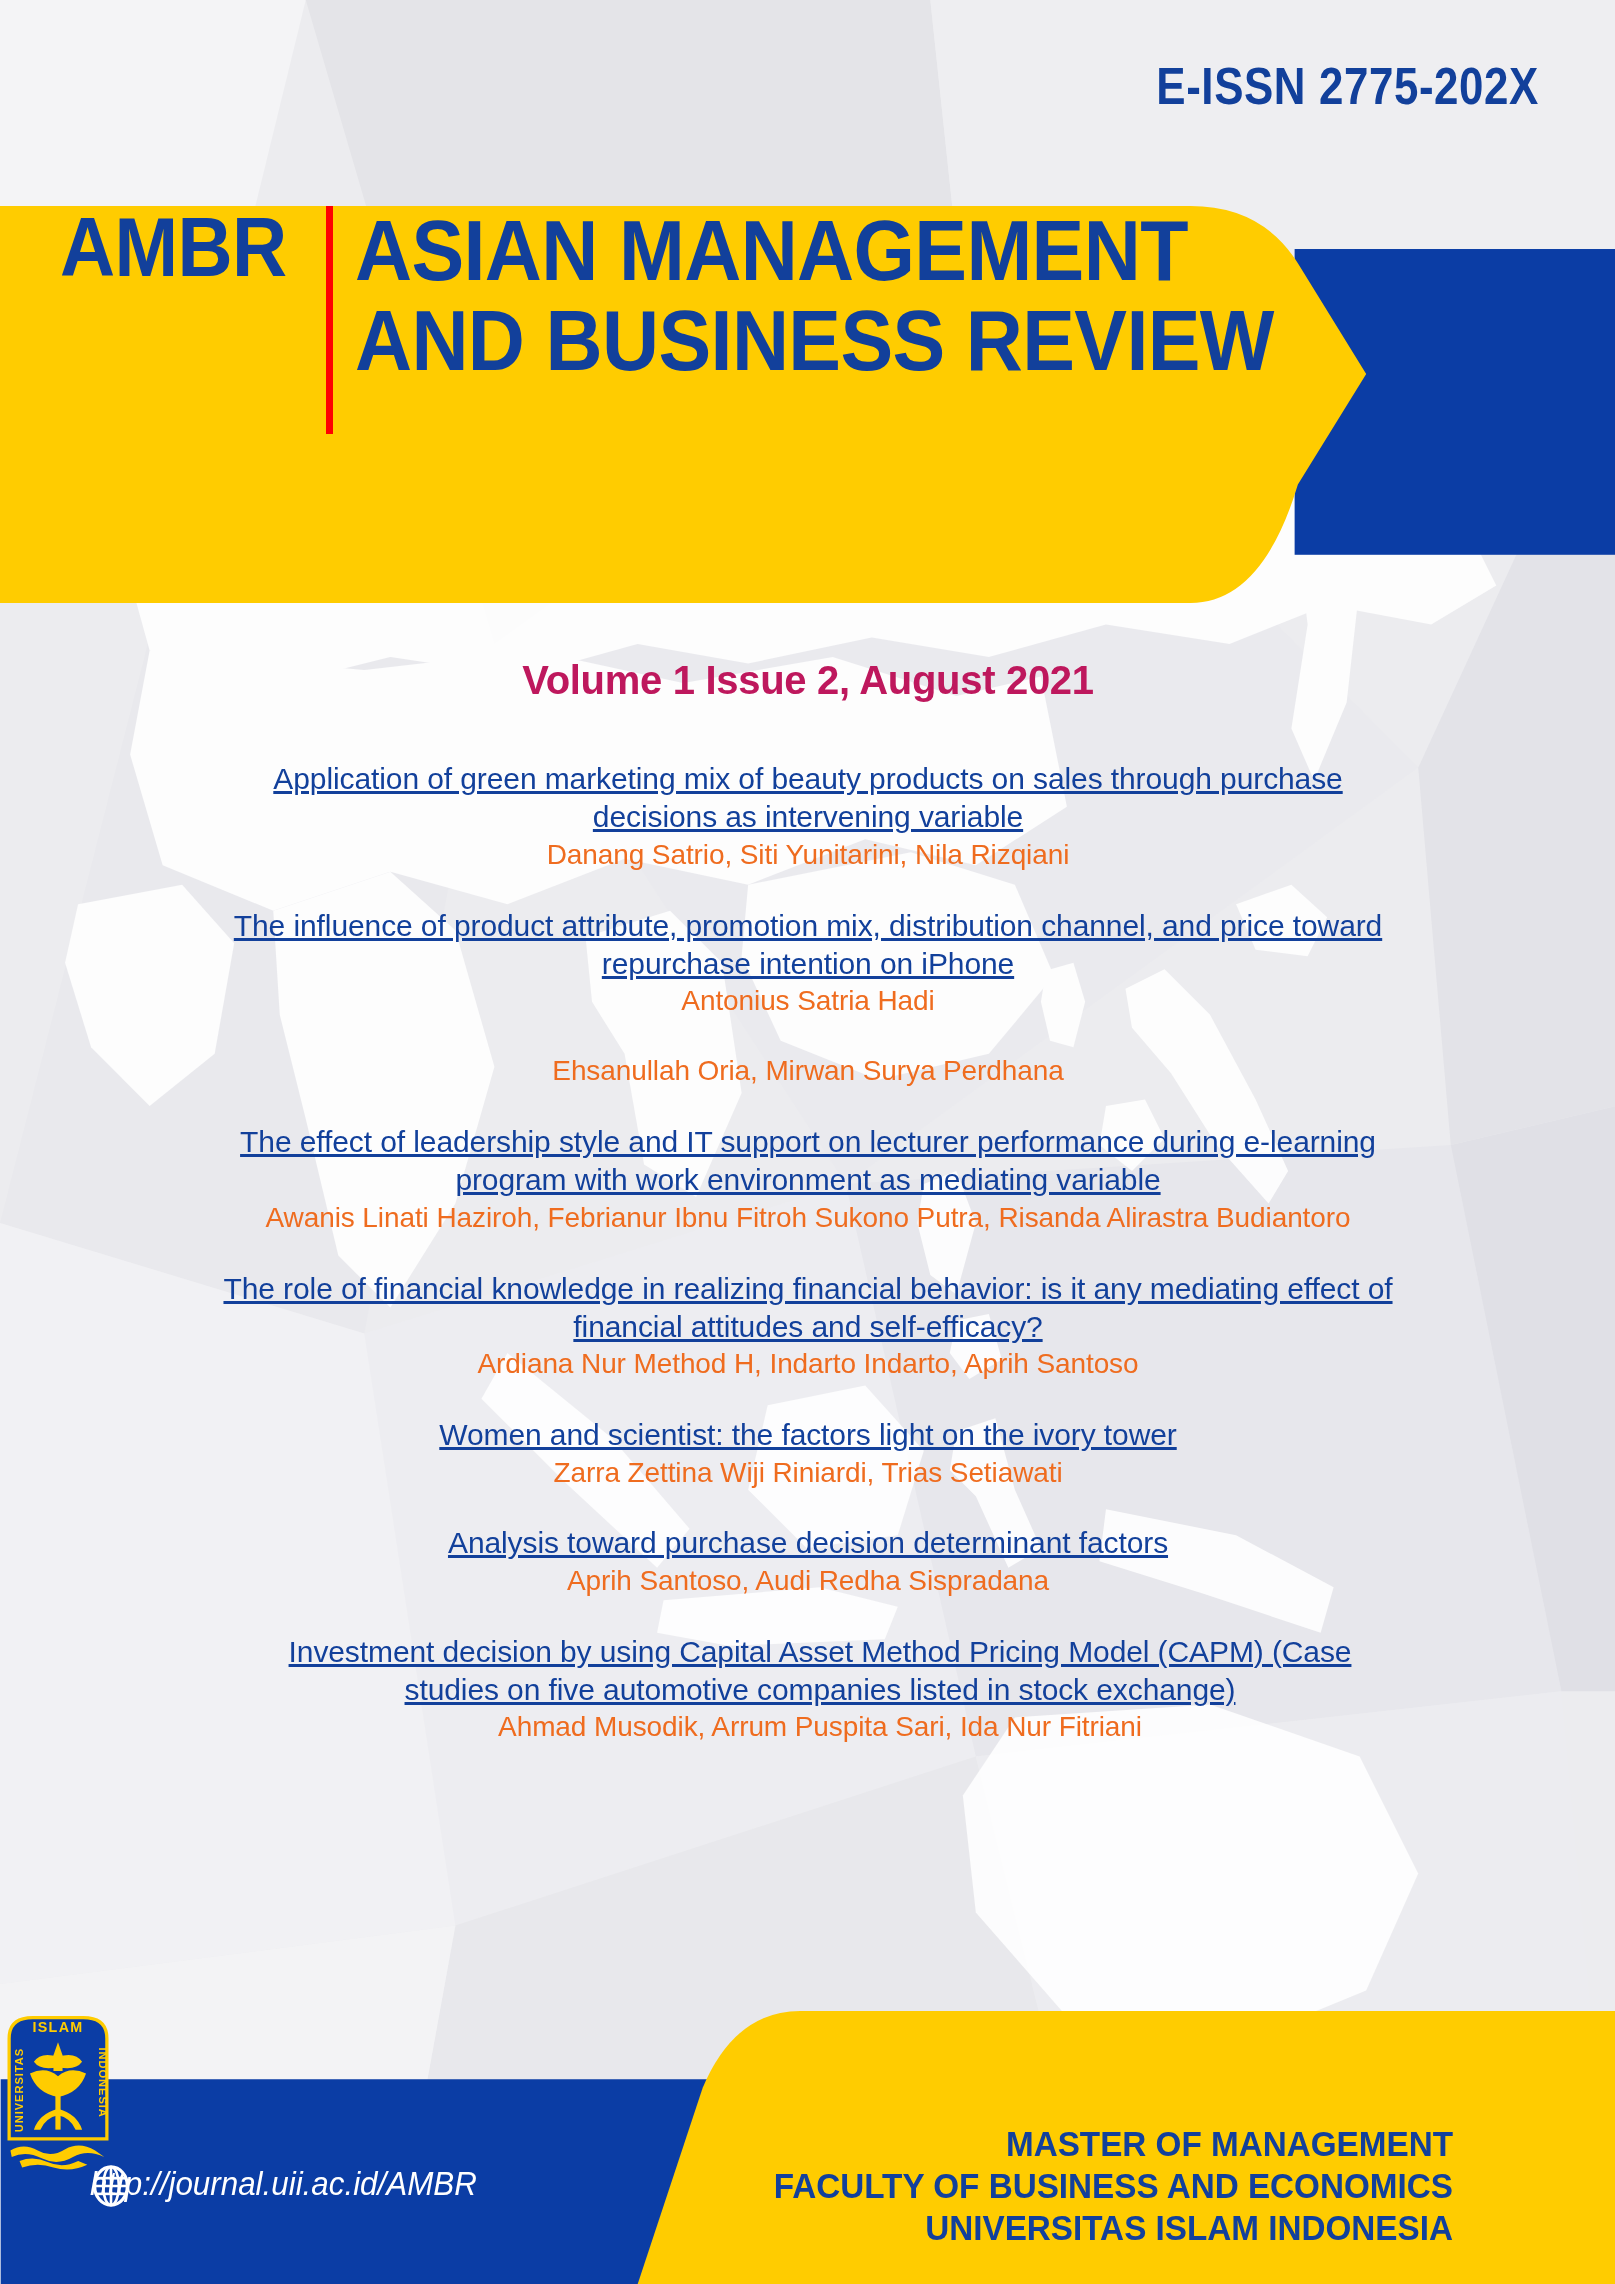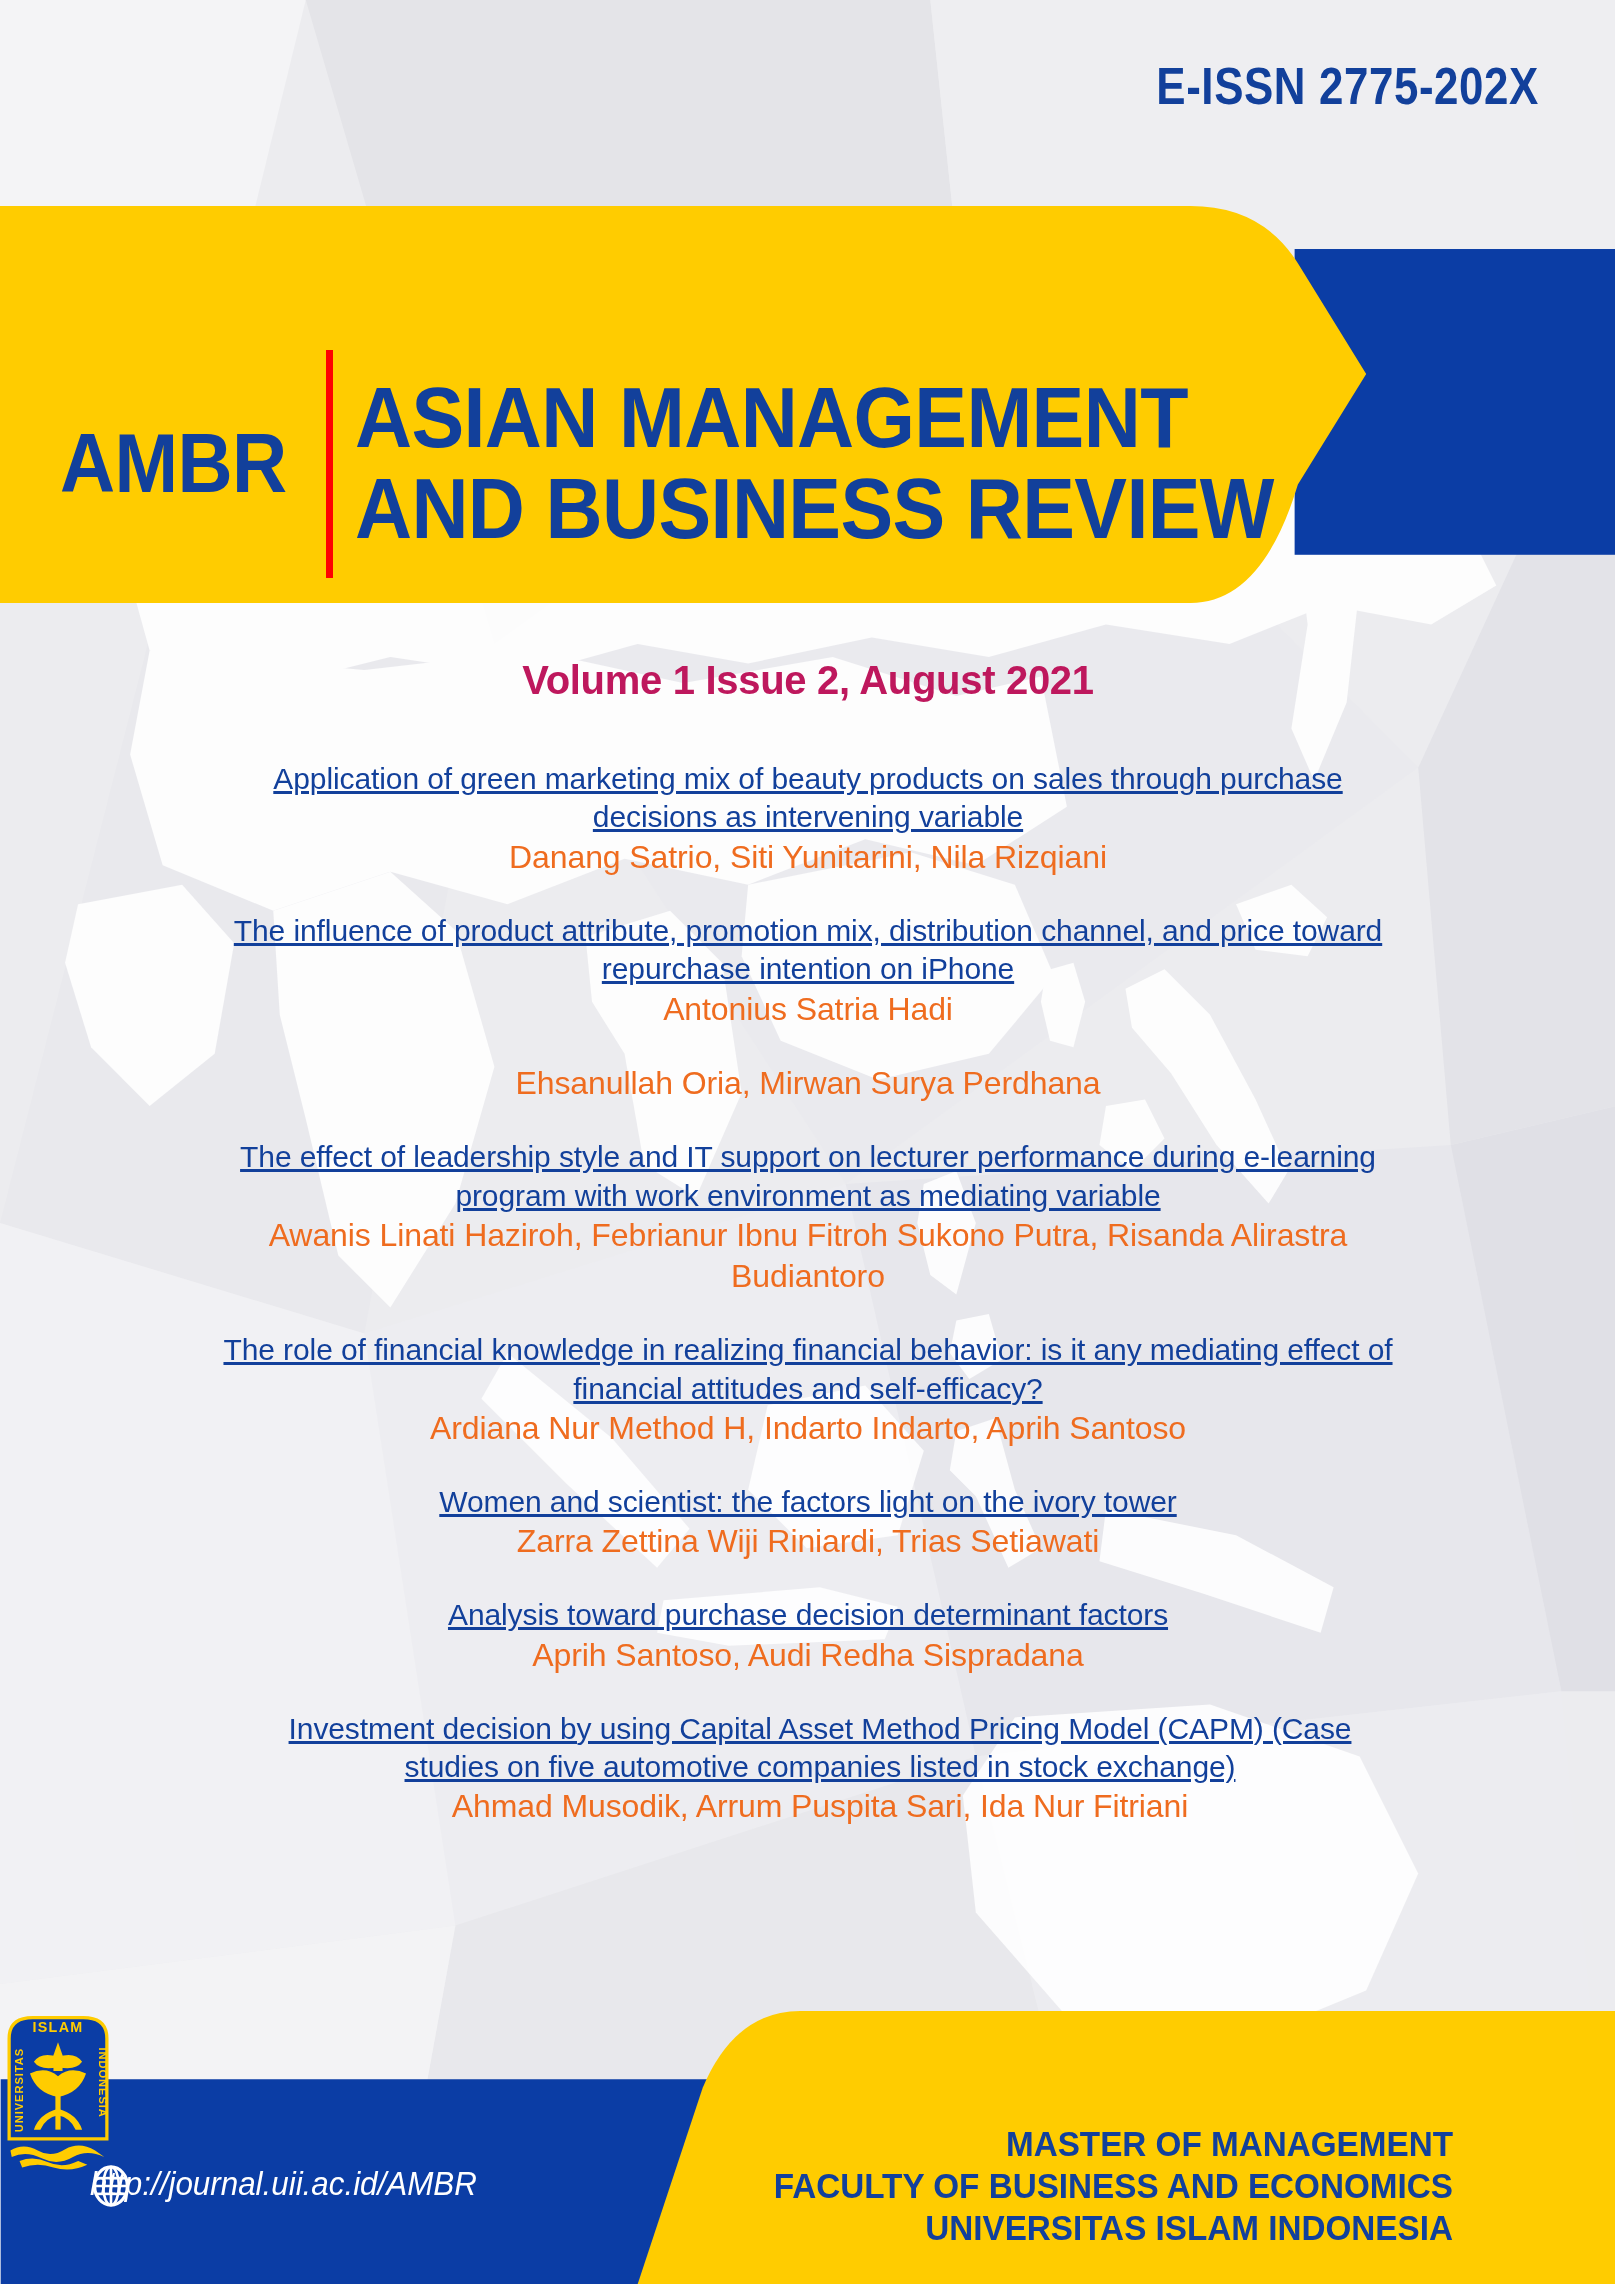--- a/index.html
+++ b/index.html
@@ -46,21 +46,21 @@
   .banner{
     position:absolute;
     left:0;top:206px;
     width:1616px;height:397px;
   }
   .banner svg{position:absolute;left:0;top:0;}
   .banner-text{
     position:absolute;
     left:0;top:0;
     width:1366px;height:515px;
-    display:flex;align-items:center;
+    display:flex;align-items:flex-start;
   }
   .ambr{
     margin-left:60px;
     color:#12409b;
     font-weight:bold;
     font-size:83px;
     line-height:1;
     letter-spacing:-0.7px;
     transform:scaleX(.92);
     transform-origin:left center;
@@ -108,21 +108,21 @@
   .article:last-child{margin-bottom:0;margin-left:24px;}
   .art-title{
     color:#12409b;
     font-size:30px;
     line-height:1.28;
     letter-spacing:-0.1px;
     text-decoration:underline;
   }
   .art-authors{
     color:#ef6c1f;
-    font-size:32px;
+    font-size:28px;
     line-height:1.28;
     letter-spacing:-0.1px;
   }
 
   
   .footer{
     position:absolute;
     left:0;bottom:0;
     width:1616px;height:273px;
   }

